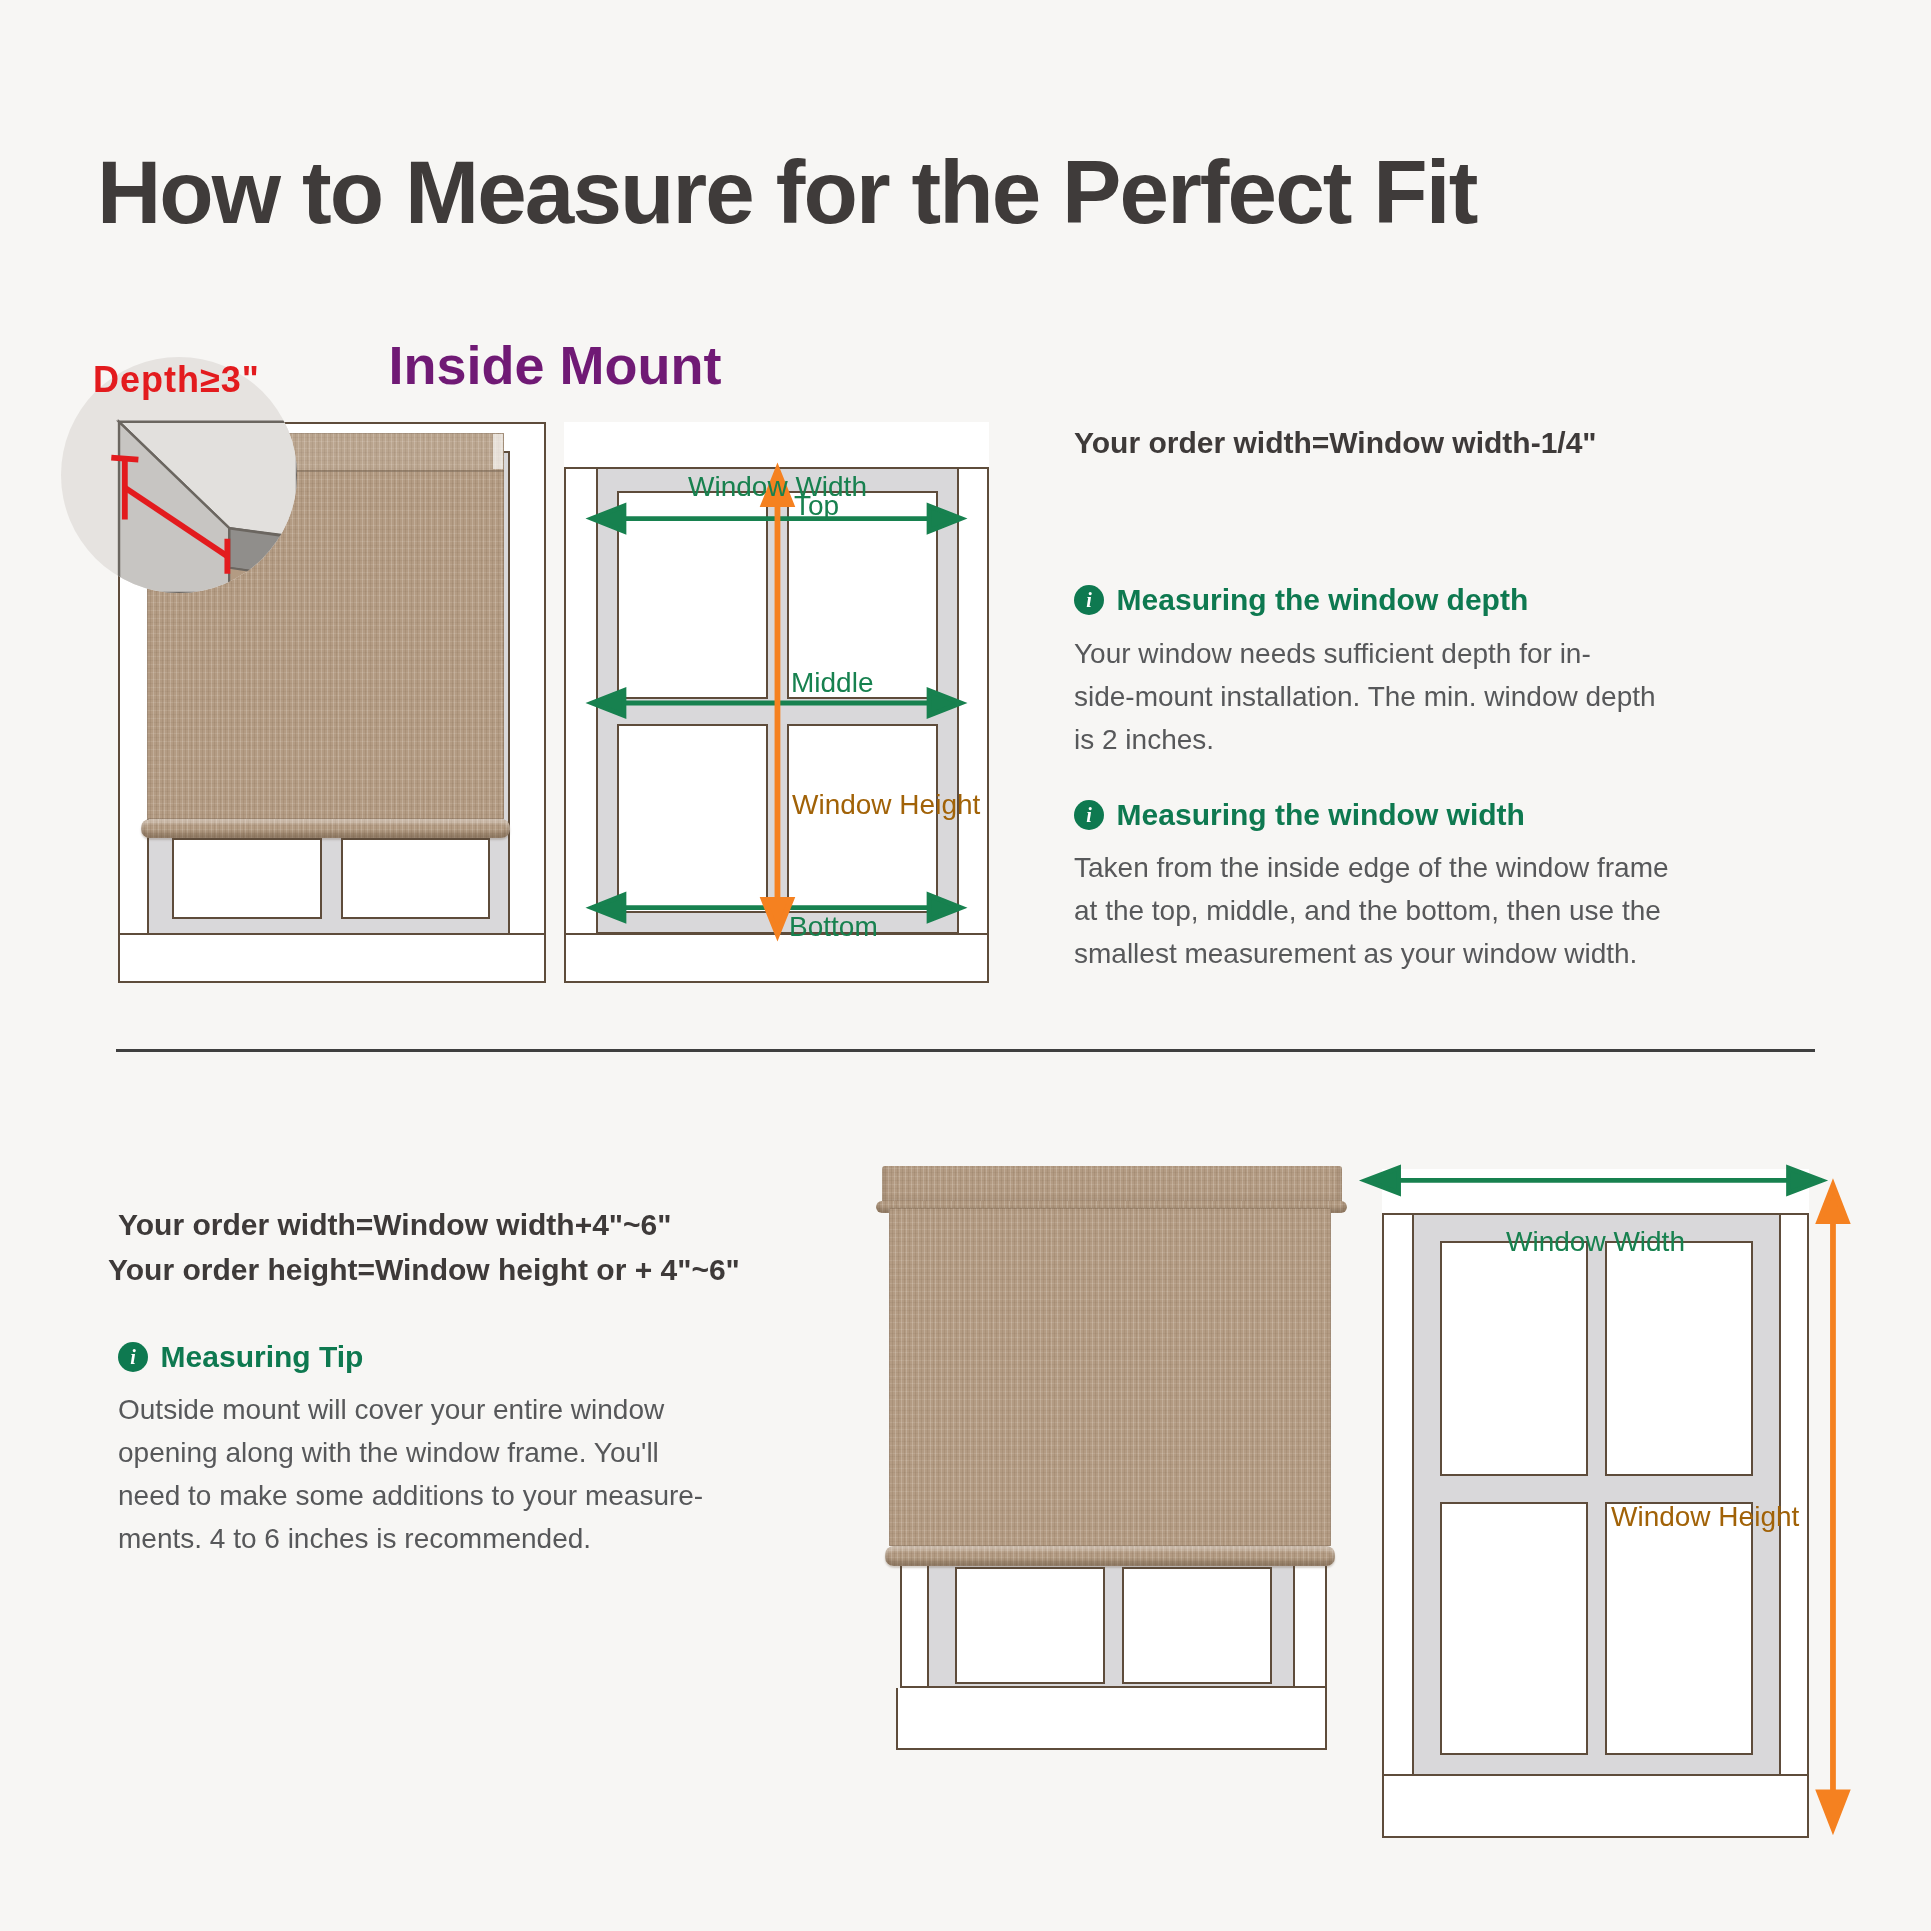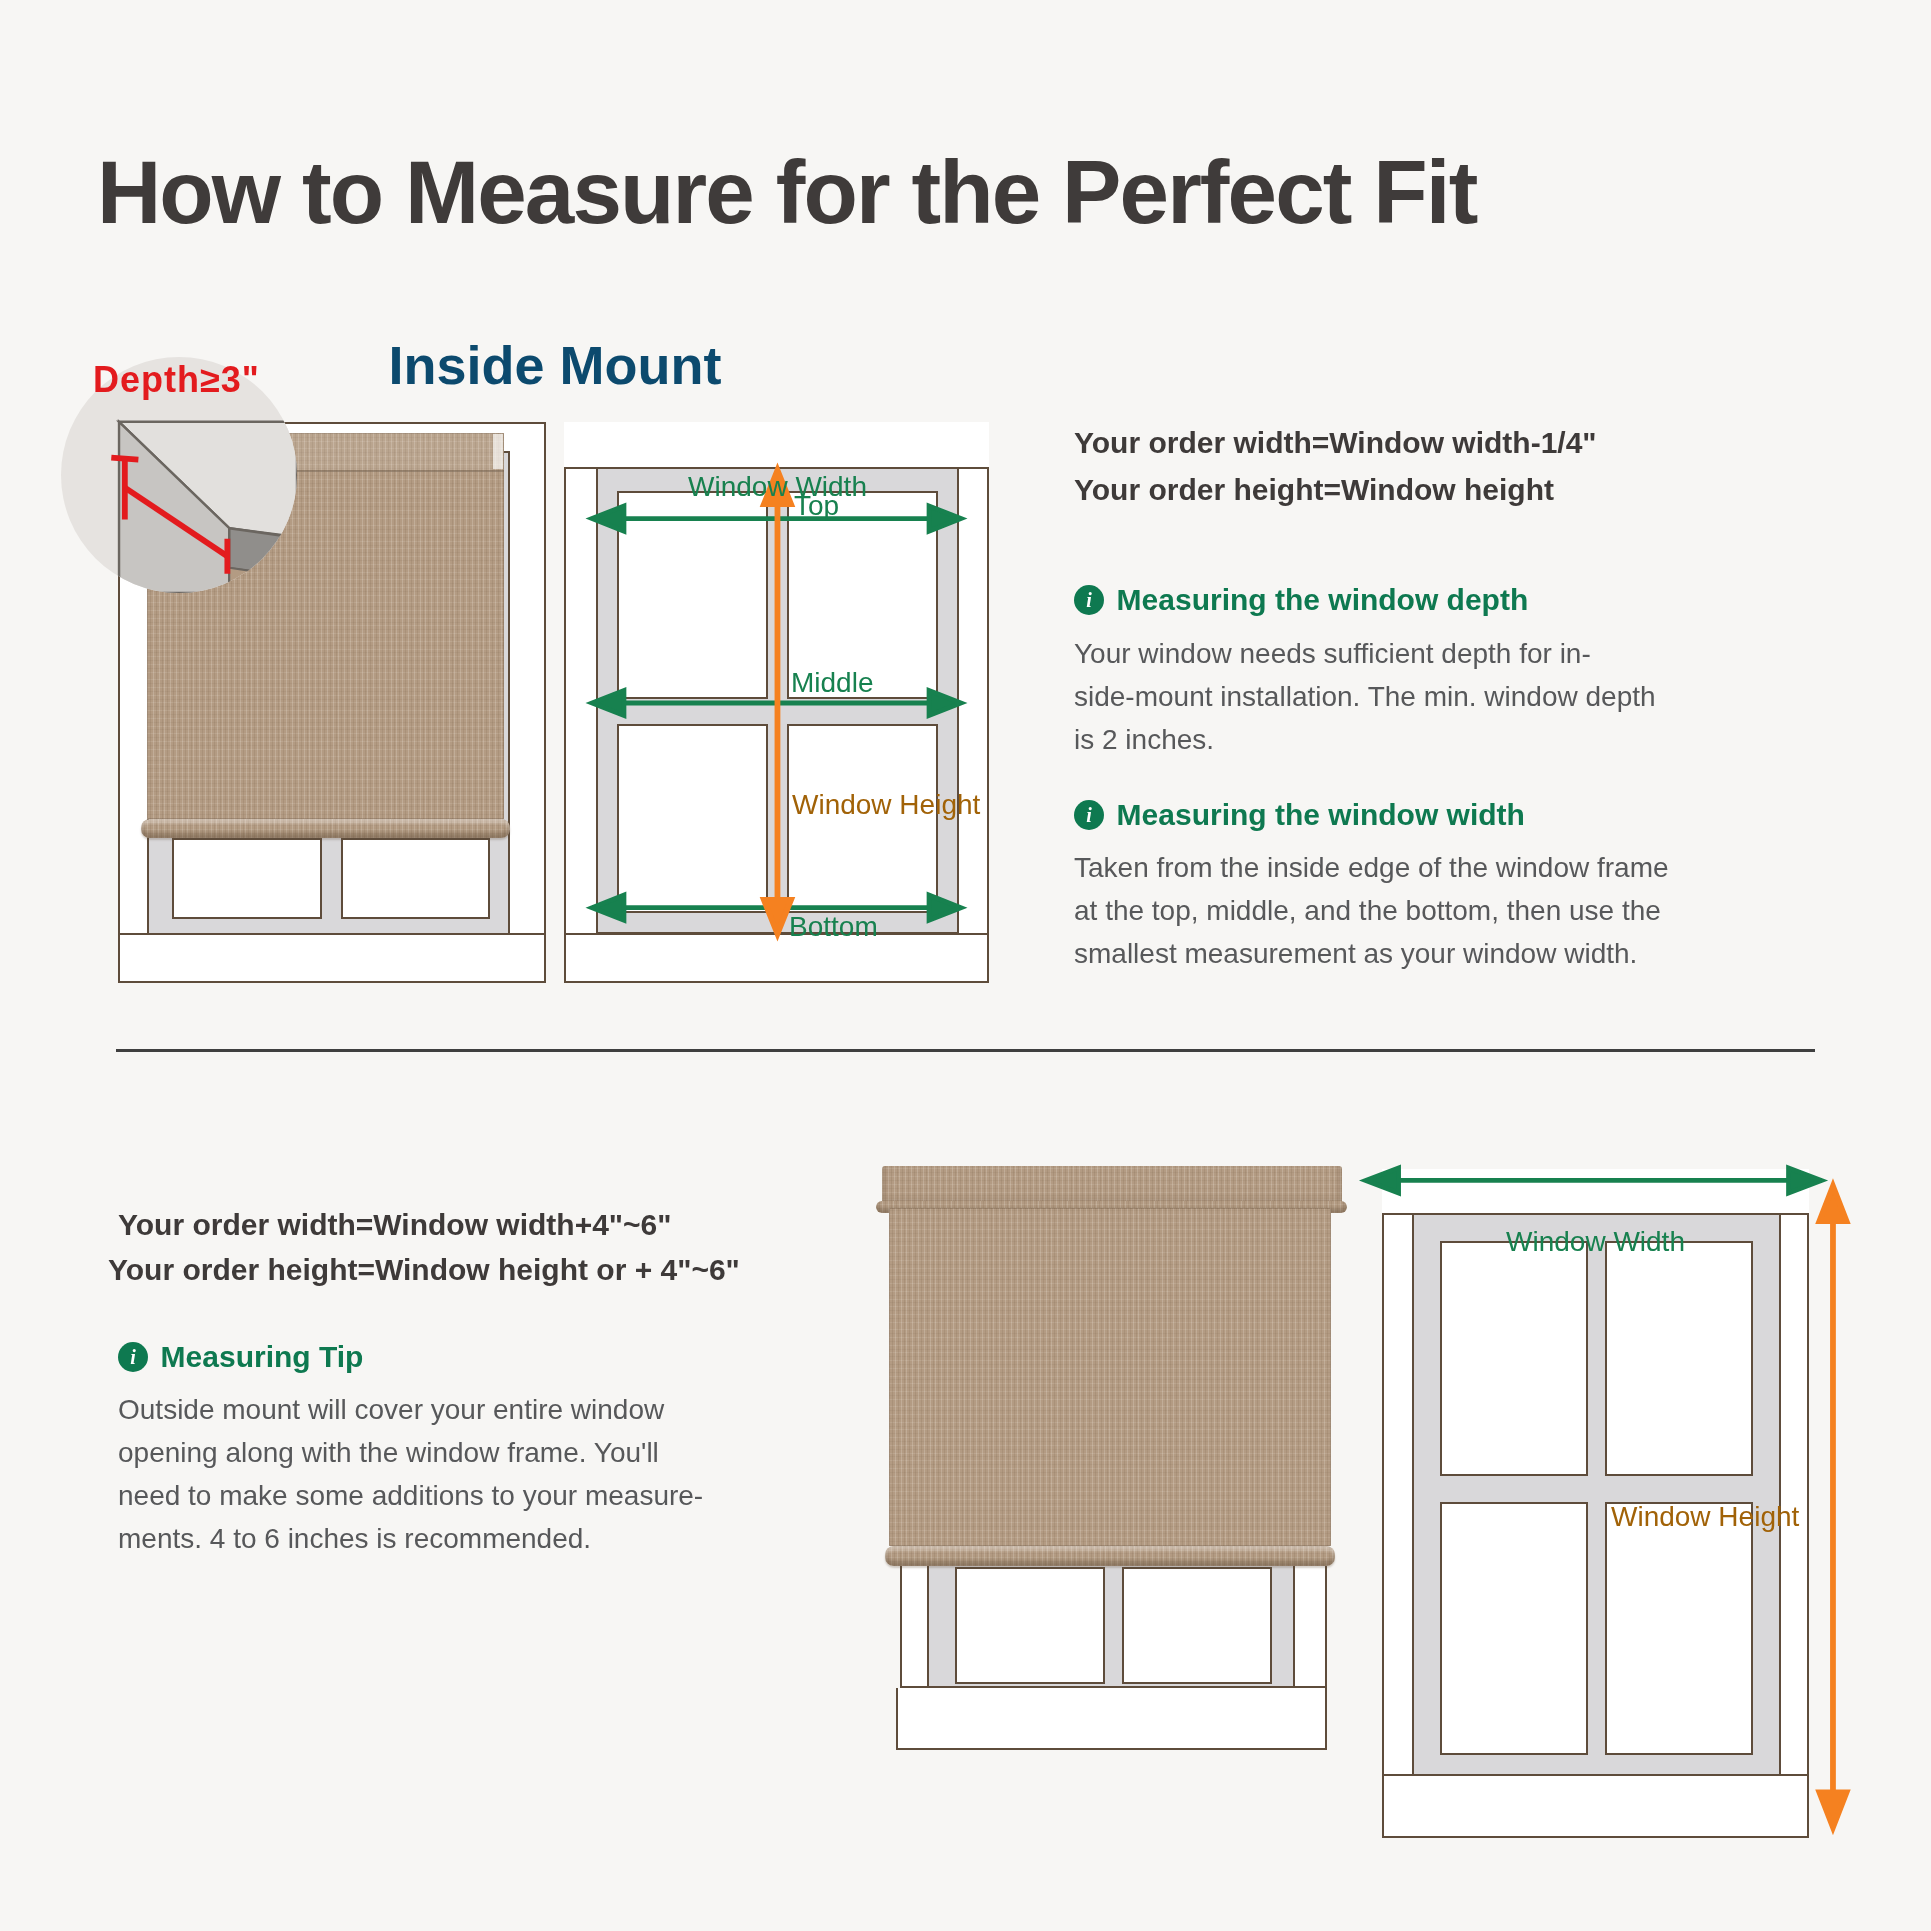--- a/index.html
+++ b/index.html
@@ -1,21 +1,21 @@
 <!DOCTYPE html>
 <html><head>
 <meta charset="utf-8">
 <style>
   html,body{margin:0;padding:0;background:#f7f6f4;}
   .page{position:relative;width:1931px;height:1931px;background:#f7f6f4;overflow:hidden;
         font-family:"Liberation Sans",sans-serif;}
   .abs{position:absolute;}
   .title{position:absolute;left:97px;top:141px;width:1777px;margin:0;
          font-size:89px;font-weight:700;letter-spacing:-1.9px;color:#3F3B3A;}
-  .sec-heading{position:absolute;margin:0;font-size:54px;font-weight:700;color:#0c4a6e;text-align:center;}
+  .sec-heading{position:absolute;margin:0;font-size:54px;font-weight:700;color:#701a75;text-align:center;}
   .rule-line{position:absolute;font-size:30px;font-weight:700;color:#3E3A39;line-height:45px;white-space:pre-line;}
   .sub-head{position:absolute;display:flex;align-items:center;gap:12.6px;}
   .sub-head .txt{font-size:30px;font-weight:700;color:#0E7950;}
   .info-icon{display:inline-flex;width:30px;height:30px;border-radius:50%;background:#0E7950;color:#fff;
              align-items:center;justify-content:center;
              font-family:"Liberation Serif",serif;font-style:italic;font-weight:700;font-size:20px;flex:0 0 30px;}
   .body-text{position:absolute;font-size:28px;font-weight:400;color:#57585A;line-height:43px;white-space:pre-line;}
   .divider{position:absolute;left:116px;top:1049px;width:1699px;height:2.9px;background:#3F3F3F;}
   
   .frame{position:absolute;background:#ffffff;border:2.9px solid #5E4C3B;box-sizing:border-box;}
@@ -109,21 +109,20 @@
     </svg>
 
     <div class="dlabel center" style="left:32px;top:8.7px;width:363px;">Window Width</div>
     <div class="dlabel" style="left:230px;top:68px;">Top</div>
     <div class="dlabel" style="left:227px;top:245px;">Middle</div>
     <div class="dlabel orange" style="left:228px;top:367px;">Window Height</div>
     <div class="dlabel" style="left:225px;top:454px;margin-top:35px;">Bottom</div>
   </div>
 
   <div class="rule-line" style="left:1074px;top:420px;width:753px;">Your order width=Window width-1/4"</div>
-  <div class="rule-line" style="left:1074px;top:467px;width:753px;">Your order height=Window height</div>
 
   <div class="sub-head" style="left:1074px;top:583px;">
     <span class="info-icon">i</span>
     <span class="txt">Measuring the window depth</span>
   </div>
   <div class="body-text" style="left:1074px;top:632px;width:763px;">Your window needs sufficient depth for in-
 side-mount installation. The min. window depth
 is 2 inches.</div>
 
   <div class="sub-head" style="left:1074px;top:798px;">

